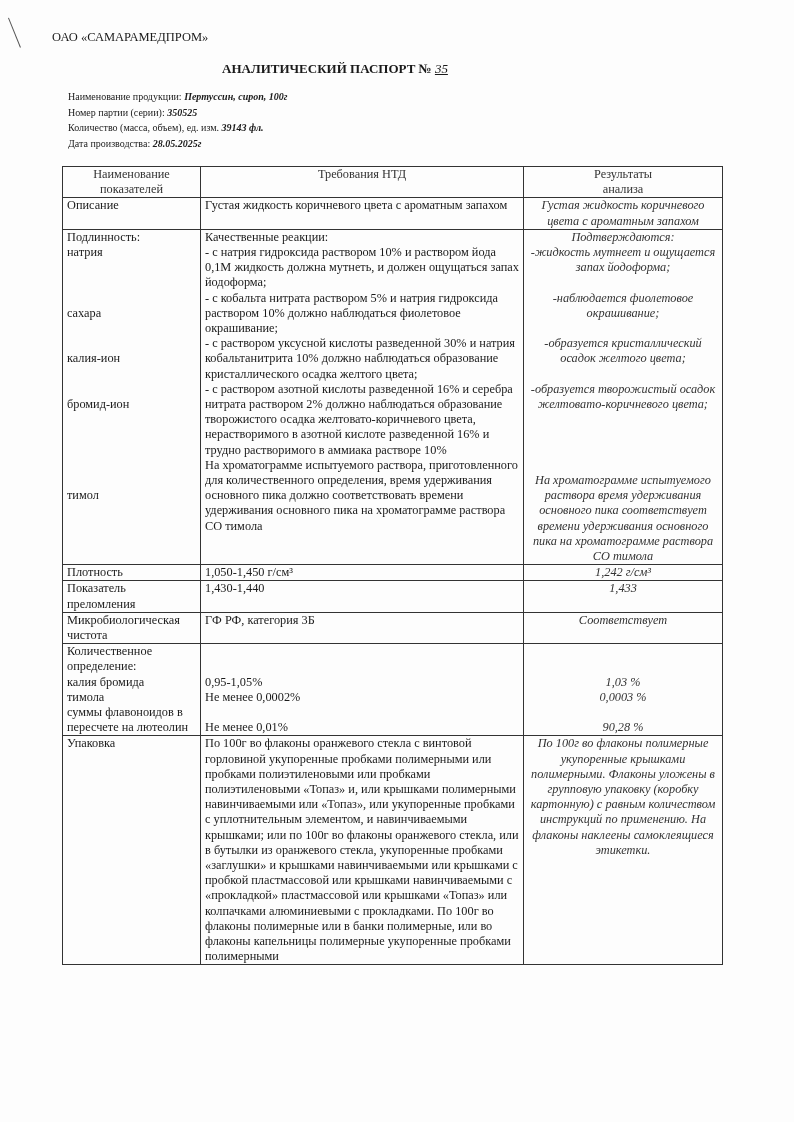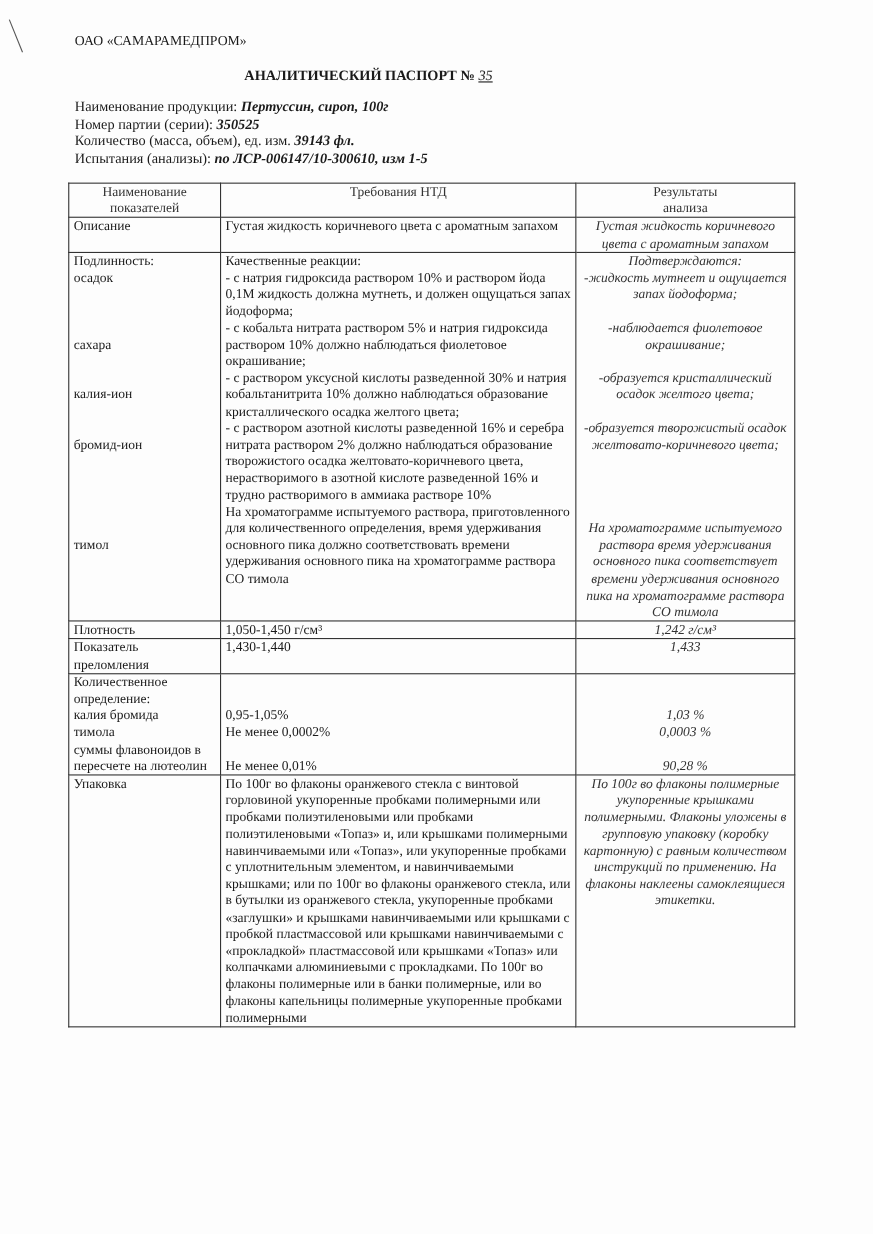--- a/index.html
+++ b/index.html
@@ -1,24 +1,24 @@
 <!DOCTYPE html>
 <html><head>
 <meta charset="utf-8">
 <style>
   html, body { margin: 0; padding: 0; }
   body {
     width: 794px; height: 1122px; background: #fdfdfd; position: relative; overflow: hidden;
     font-family: "Liberation Serif", serif; color: #1a1a1a; font-size: 12.5px;
   }
   .scan-mark { position: absolute; left: 8px; top: 18px; width: 1px; height: 32px; background: #555; transform: rotate(-22deg); transform-origin: top left; }
-  .company { position: absolute; left: 68px; top: 30px; font-size: 12.5px; }
+  .company { position: absolute; left: 52px; top: 30px; font-size: 12.5px; }
   .title { position: absolute; left: 0; width: 670px; top: 61px; text-align: center; font-weight: bold; font-size: 13px; }
   .title .num { text-decoration: underline; font-style: italic; font-weight: normal; }
-  .meta { position: absolute; left: 68px; top: 89px; line-height: 15.6px; font-size: 13px; }
+  .meta { position: absolute; left: 68px; top: 89px; line-height: 15.6px; font-size: 10px; }
   .meta .v { font-weight: bold; font-style: italic; }
   table.pass {
     position: absolute; left: 62px; top: 166px; width: 660px; border-collapse: collapse; table-layout: fixed;
     font-size: 12.3px; line-height: 15.2px; padding-left: 17px;
   }
   table.pass td { border: 1px solid #333; vertical-align: top; padding: 0 4px; }
   col.c1 { width: 138px; } col.c2 { width: 323px; } col.c3 { width: 199px; }
   .hdr td { text-align: center; color: #333; }
   .res { font-style: italic; text-align: center; color: #333; }
   .center { text-align: left; }
@@ -31,21 +31,21 @@
 <div class="company">ОАО «САМАРАМЕДПРОМ»</div>
 
 <div class="title">
   <span>АНАЛИТИЧЕСКИЙ ПАСПОРТ № </span><span class="num">35</span>
 </div>
 
 <div class="meta">
   <div><span>Наименование продукции: </span><span class="v">Пертуссин, сироп, 100г</span></div>
   <div><span>Номер партии (серии): </span><span class="v">350525</span></div>
   <div><span>Количество (масса, объем), ед. изм. </span><span class="v">39143 фл.</span></div>
-  <div><span>Испытания (анализы): </span><span class="v">по ЛСР-006147/10-300610, изм 1-5</span></div>
+  <div><span>Дата производства: </span><span class="v">28.05.2025г</span></div>
 </div>
 
 <table class="pass">
   <colgroup>
       <col class="c1">
       <col class="c2">
       <col class="c3">
     </colgroup>
   <tbody>
       <tr class="hdr">
@@ -59,21 +59,21 @@
   <tr>
     <td>Описание</td>
     <td>Густая жидкость коричневого цвета с ароматным запахом</td>
     <td class="res">Густая жидкость коричневого цвета с ароматным запахом</td>
   </tr>
 
   <tr>
     <td>
       <div>Подлинность:</div>
       <div style="height:0px"></div>
-      <div style="height:60.8px">осадок</div>
+      <div style="height:60.8px">натрия</div>
       <div style="height:45.6px">сахара</div>
       <div style="height:45.6px">калия-ион</div>
       <div style="height:91.2px">бромид-ион</div>
       <div>тимол</div>
     </td>
     <td>
       <div>Качественные реакции:</div>
       <div>- с натрия гидроксида раствором 10% и раствором йода 0,1М жидкость должна мутнеть, и должен ощущаться запах йодоформа;</div>
       <div>- с кобальта нитрата раствором 5% и натрия гидроксида раствором 10% должно наблюдаться фиолетовое окрашивание;</div>
       <div>- с раствором уксусной кислоты разведенной 30% и натрия кобальтанитрита 10% должно наблюдаться образование кристаллического осадка желтого цвета;</div>
@@ -92,20 +92,25 @@
 
   <tr>
     <td>Плотность</td>
     <td class="center">1,050-1,450 г/см³</td>
     <td class="res">1,242 г/см³</td>
   </tr>
   <tr>
     <td>Показатель преломления</td>
     <td class="center">1,430-1,440</td>
     <td class="res">1,433</td>
+  </tr>
+  <tr>
+    <td>Микробиологическая чистота</td>
+    <td class="center">ГФ РФ, категория 3Б</td>
+    <td class="res">Соответствует</td>
   </tr>
 
   <tr>
     <td>
       <div>Количественное определение:</div>
       <div>калия бромида</div>
       <div>тимола</div>
       <div>суммы флавоноидов в пересчете на лютеолин</div>
     </td>
     <td class="center">

